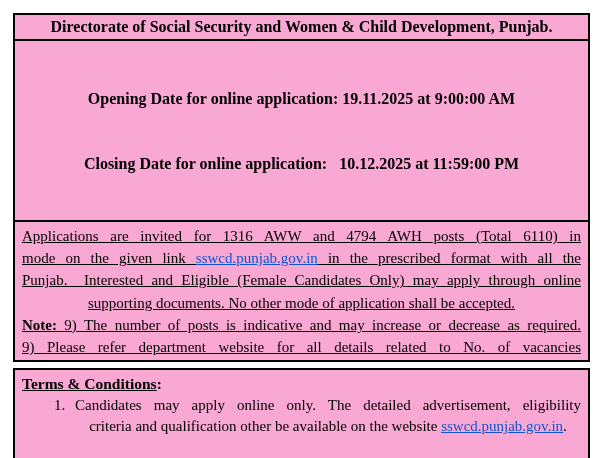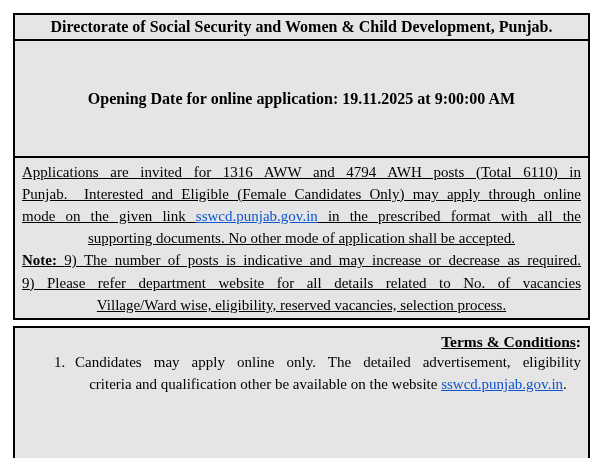--- a/index.html
+++ b/index.html
@@ -6,21 +6,21 @@
   body {
     width: 605px; height: 458px;
     background: #ffffff;
     color: #000000;
     font-family: "Liberation Serif", serif;
     position: relative;
     overflow: hidden;
   }
   .page { position: absolute; left: 13px; top: 13px; width: 577px; }
 
-  .boxA, .boxB { border: 2px solid #000; background: #e5e5e5; box-sizing: border-box; }
+  .boxA, .boxB { border: 2px solid #000; background: #f9a8d4; box-sizing: border-box; }
 
   .row-title {
     border-bottom: 2px solid #000;
     text-align: center;
     font-weight: 700;
     font-size: 16px;
     line-height: 21px;
     padding: 1px 4px 2px;
   }
   .row-dates {
@@ -44,47 +44,47 @@
   .u  { text-decoration: underline; }
   .link { color: #1155CC; text-decoration: underline; cursor: pointer; }
 
   .boxB {
     margin-top: 6px;
     padding: 3px 7px 5px;
     font-size: 15px;
     line-height: 21.5px;
     min-height: 196px;
   }
-  .t-head { font-weight: 700; font-size: 15.5px; text-align: right; }
+  .t-head { font-weight: 700; font-size: 15.5px; }
   .t-item { display: flex; }
   .t-num  { flex: 0 0 21px; margin-left: 32px; }
   .t-text { flex: 1; }
   .blk { display: block; }
 </style>
 </head>
 <body>
 
 <div class="page">
 
   <div class="boxA">
 
     <div class="row-title">Directorate of Social Security and Women &amp; Child Development, Punjab.</div>
 
     <div class="row-dates">
       <div>Opening Date for online application: 19.11.2025 at 9:00:00 AM</div>
+      <div>Closing Date for online application: &nbsp;&nbsp;10.12.2025 at 11:59:00 PM</div>
     </div>
 
     <div class="row-body">
       <div class="jl">Applications are invited for 1316 AWW and 4794 AWH posts (Total 6110) in</div>
+      <div class="jl"><span>mode on the given link</span> <a class="link">sswcd.punjab.gov.in</a> <span>in the prescribed format with all the</span></div>
       <div class="jl">Punjab.&nbsp; Interested and Eligible (Female Candidates Only) may apply through online</div>
-      <div class="jl"><span>mode on the given link</span> <a class="link">sswcd.punjab.gov.in</a> <span>in the prescribed format with all the</span></div>
       <div class="ll">supporting documents. No other mode of application shall be accepted.</div>
       <div class="jl"><span class="b">Note:</span> <span>9) The number of posts is indicative and may increase or decrease as required.</span></div>
       <div class="jl">9) Please refer department website for all details related to No. of vacancies</div>
-      <div class="ll">Village/Ward wise, eligibility, reserved vacancies, selection process.</div>
     </div>
 
   </div>
 
   <div class="boxB">
 
     <div class="t-head"><span class="u">Terms &amp; Conditions</span><span>:</span></div>
 
     <div class="t-item">
       <span class="t-num">1.</span>

